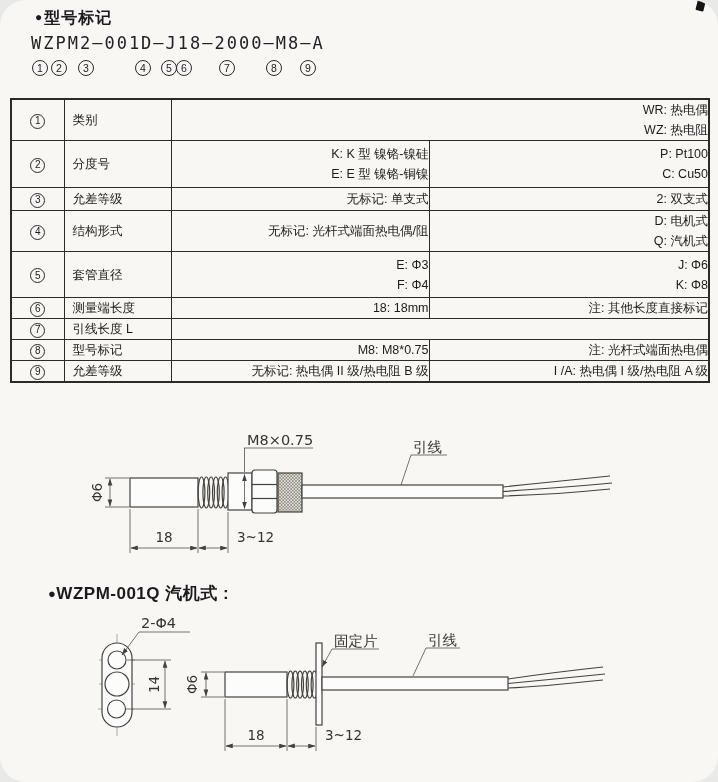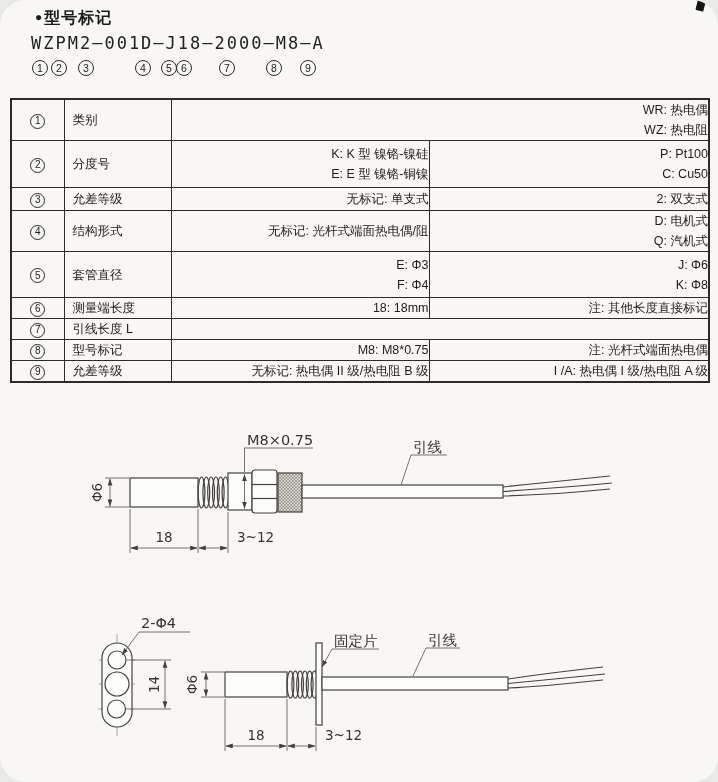--- a/index.html
+++ b/index.html
@@ -232,20 +232,21 @@
       <text class="dim" x="84" y="117" text-anchor="middle">18</text>
     </g>
 
     <g>
       <line class="thin" x1="148" y1="87" x2="148" y2="128"></line>
       <line class="thin" x1="119" y1="123" x2="147" y2="123" marker-start="url(#ad)" marker-end="url(#ad)"></line>
       <text class="dim" x="157" y="117">3~12</text>
     </g>
   </svg>
 
+  <div class="dwg-title hd-q"><span class="blt">●</span><span>WZPM-001Q 汽机式 :</span></div>
 
   <svg class="dwg" style="left:85px; top:610px;" width="535" height="150" viewBox="0 0 535 150">
     <defs>
       <marker id="aq" markerWidth="9" markerHeight="7" refX="8.5" refY="3" orient="auto-start-reverse">
         <path d="M0,0 L9,3 L0,6 Z" fill="#44423e"></path>
       </marker>
     </defs>
 
     <g>
       <line class="cl" x1="32" y1="24" x2="32" y2="126"></line>

